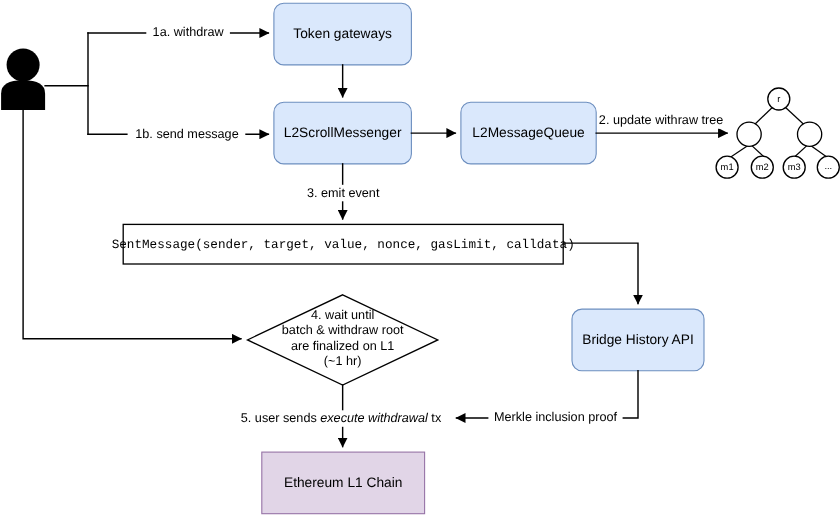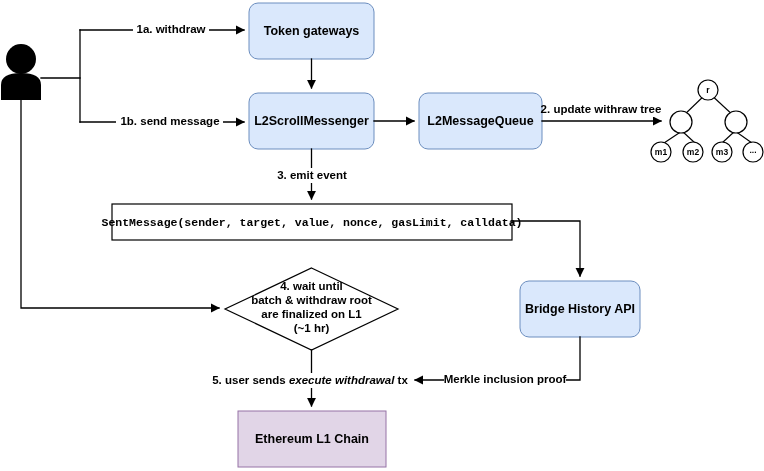--- a/index.html
+++ b/index.html
@@ -10,21 +10,20 @@
   body {
     width: 764px;
     height: 471px;
     font-family: "Liberation Sans", sans-serif;
     overflow: hidden;
   }
   #diagram-root {
     position: relative;
     width: 764px;
     height: 471px;
-    font-weight: bold;
   }
   svg#flow {
     display: block;
     width: 764px;
     height: 471px;
   }
   .node-box-blue {
     fill: #dae8fc;
     stroke: #6c8ebf;
     stroke-width: 1;

